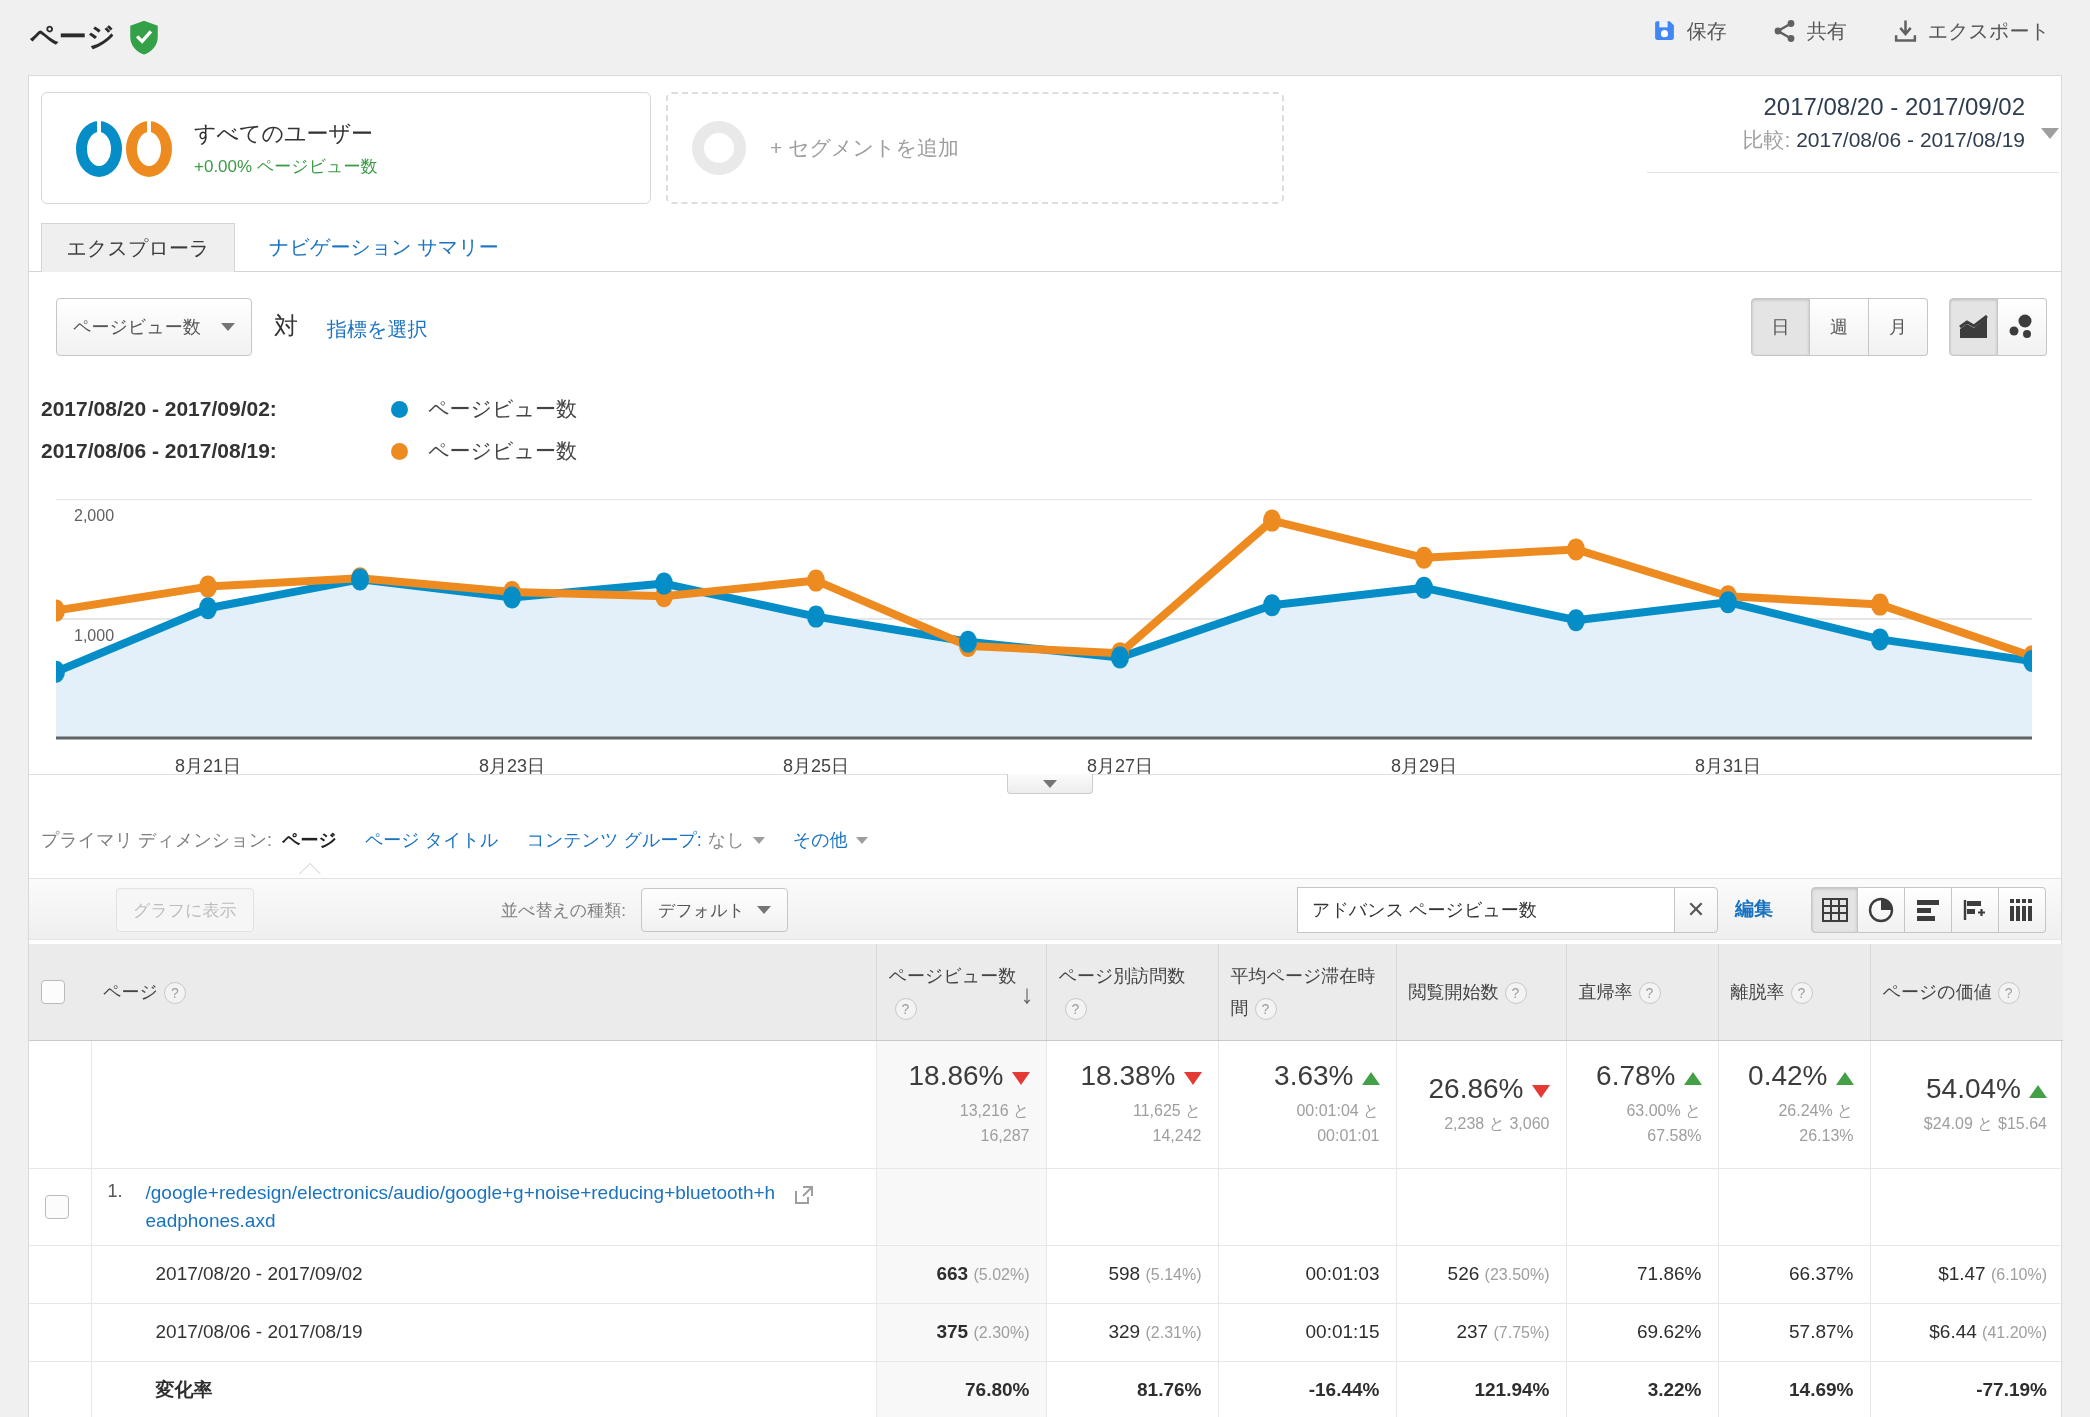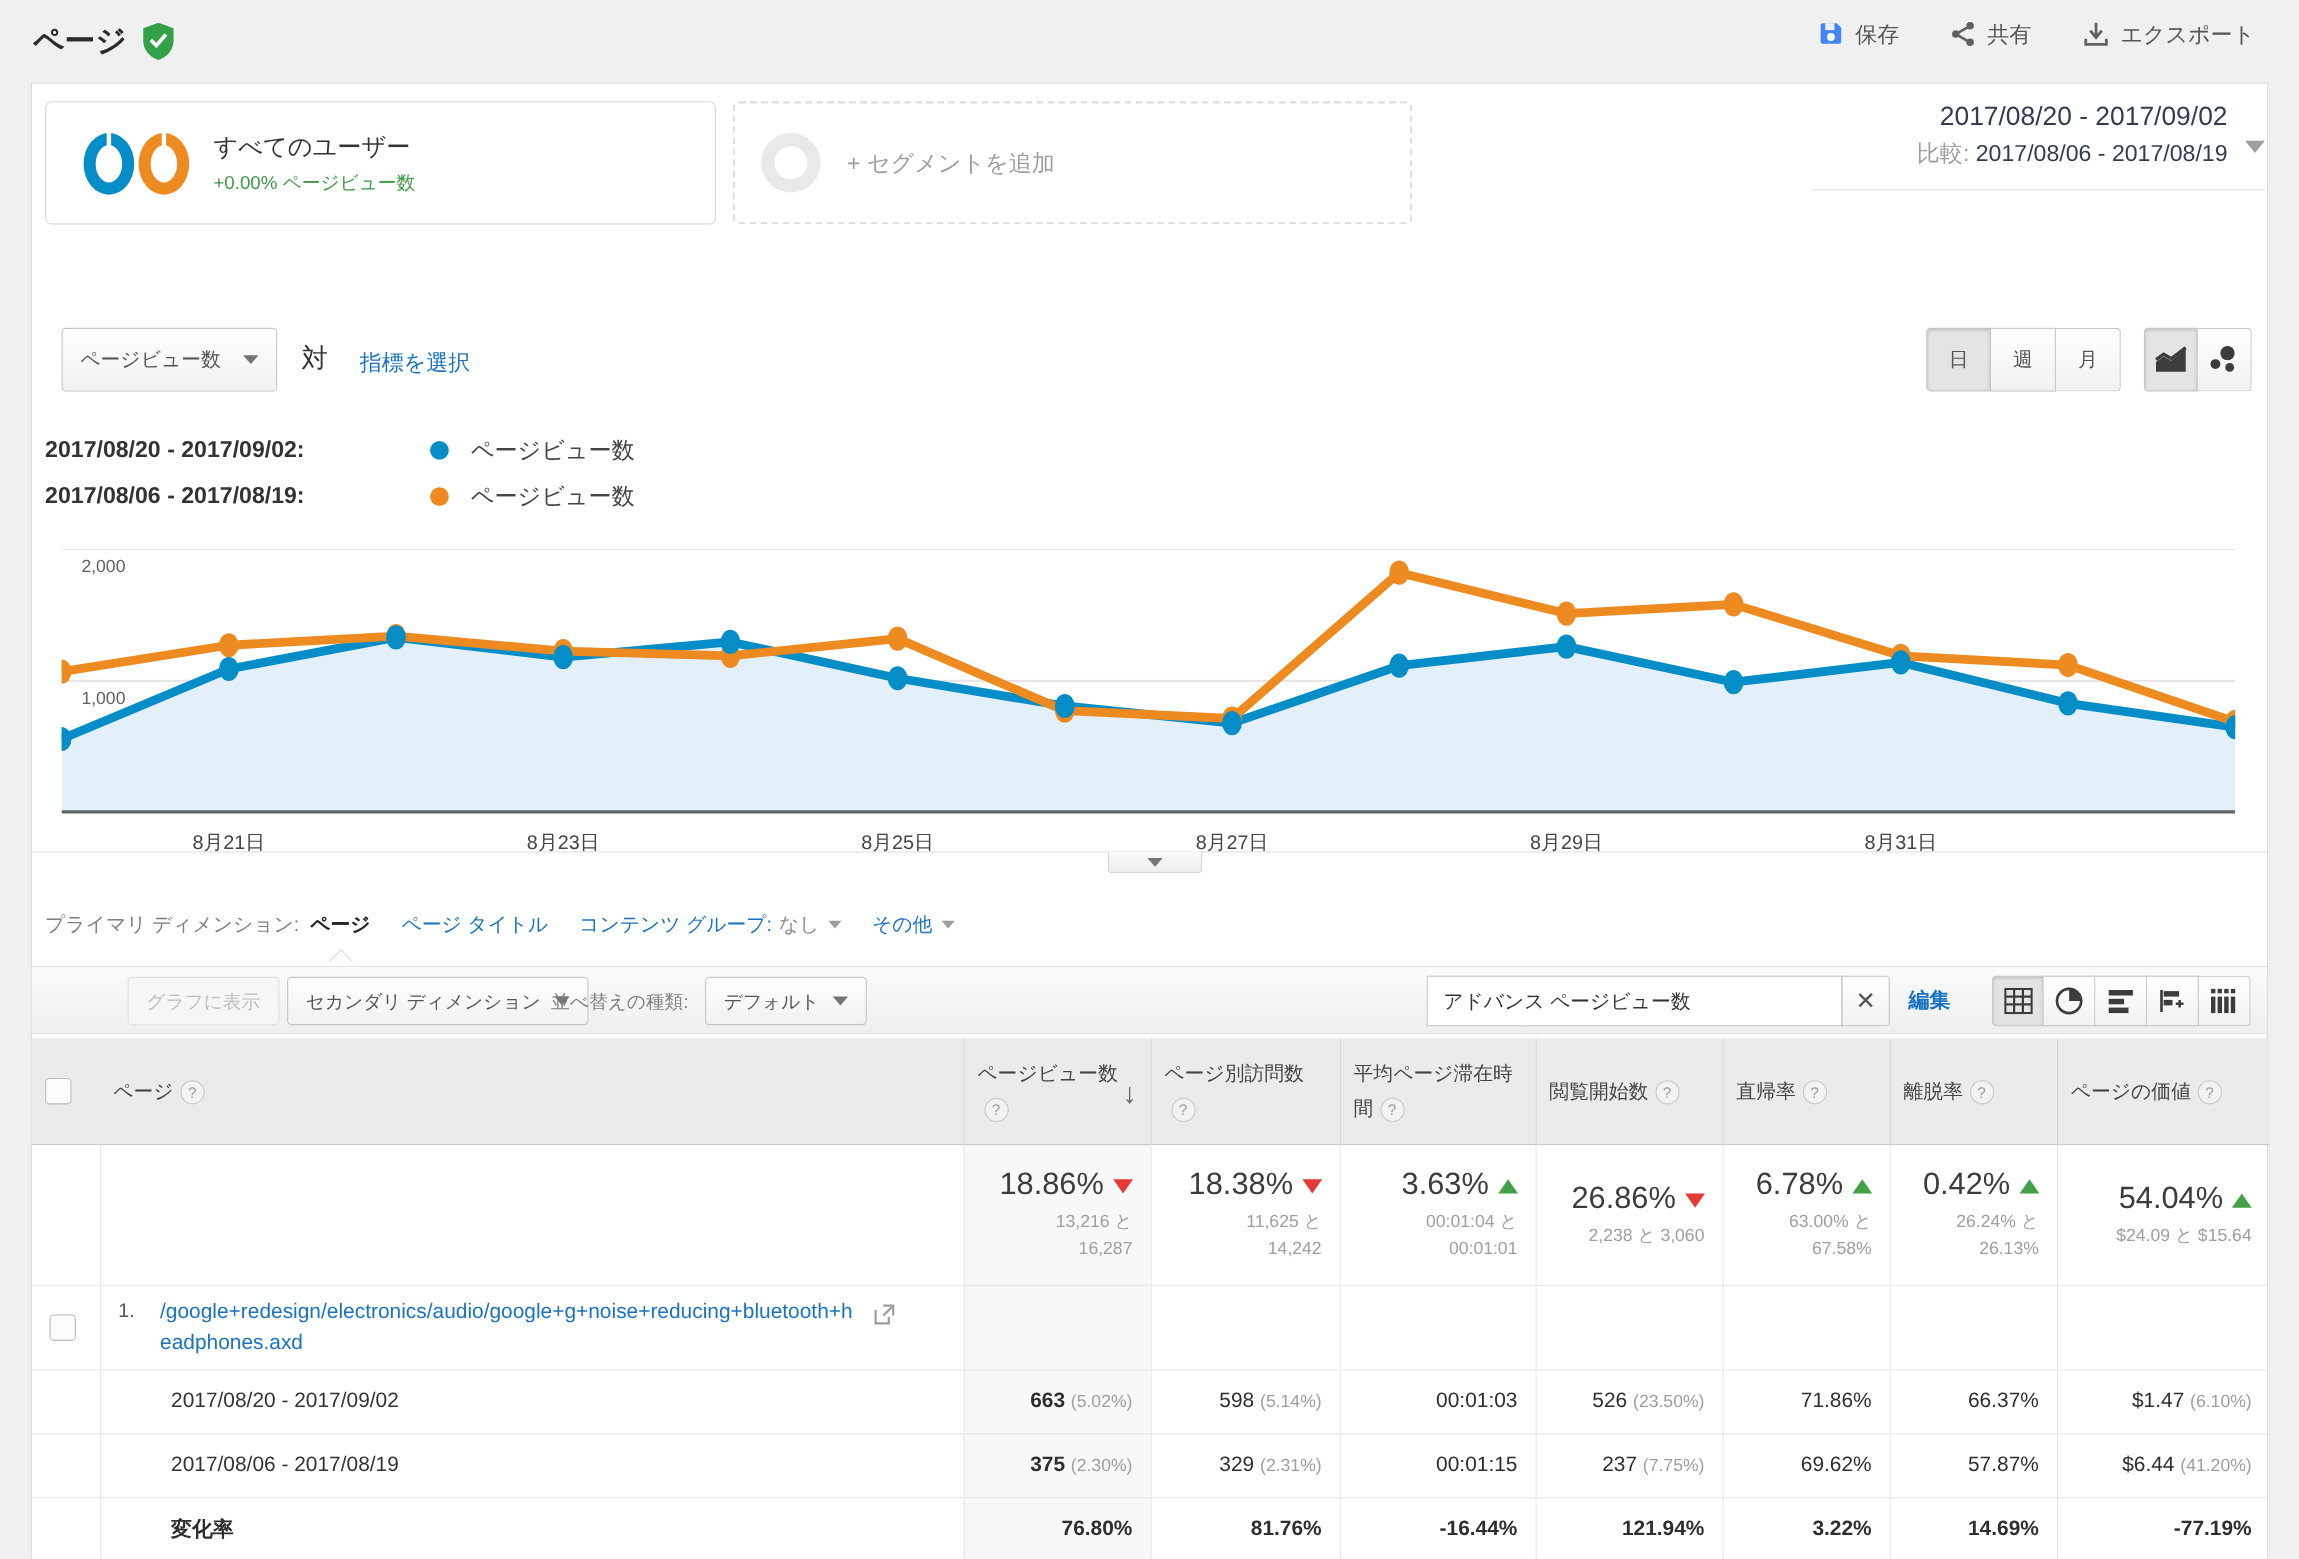--- a/index.html
+++ b/index.html
@@ -183,20 +183,24 @@
 
   <div class="date-range">
     <div class="date-primary">2017/08/20 - 2017/09/02</div>
     <div class="date-compare">
       <span class="lbl">比較:</span>
       <span>2017/08/06 - 2017/08/19</span>
     </div>
     <div class="date-caret"></div>
   </div>
 
+  <div class="tabs">
+    <div class="tab-active">エクスプローラ</div>
+    <div class="tab-link">ナビゲーション サマリー</div>
+  </div>
 
   <div class="ga-btn metric-dd">
     <span>ページビュー数</span>
     <span class="caret-down"></span>
   </div>
   <div class="vs-label">対</div>
   <div class="select-metric">指標を選択</div>
 
   <div class="gran-group">
     <div class="gran-btn active">日</div>
@@ -293,24 +297,20 @@
     <span class="dim-plain">なし</span>
     <span class="mini-caret"></span>
     <span class="dim-link">その他</span>
     <span class="mini-caret"></span>
   </div>
 
   <div class="toolbar">
     <div class="tb-btn tb-disabled">
         <span>グラフに表示</span>
       </div>
-    <div class="tb-btn ga-btn tb-secondary">
-      <span>セカンダリ ディメンション</span>
-      <span class="caret-down"></span>
-    </div>
     <div class="tb-sortlabel">並べ替えの種類:</div>
     <div class="tb-btn ga-btn tb-default">
       <span>デフォルト</span>
       <span class="caret-down"></span>
     </div>
     <div class="filter-box">アドバンス ページビュー数</div>
     <div class="filter-x ga-btn">✕</div>
     <div class="filter-edit">編集</div>
     <div class="view-group">
       <div class="view-btn active">

